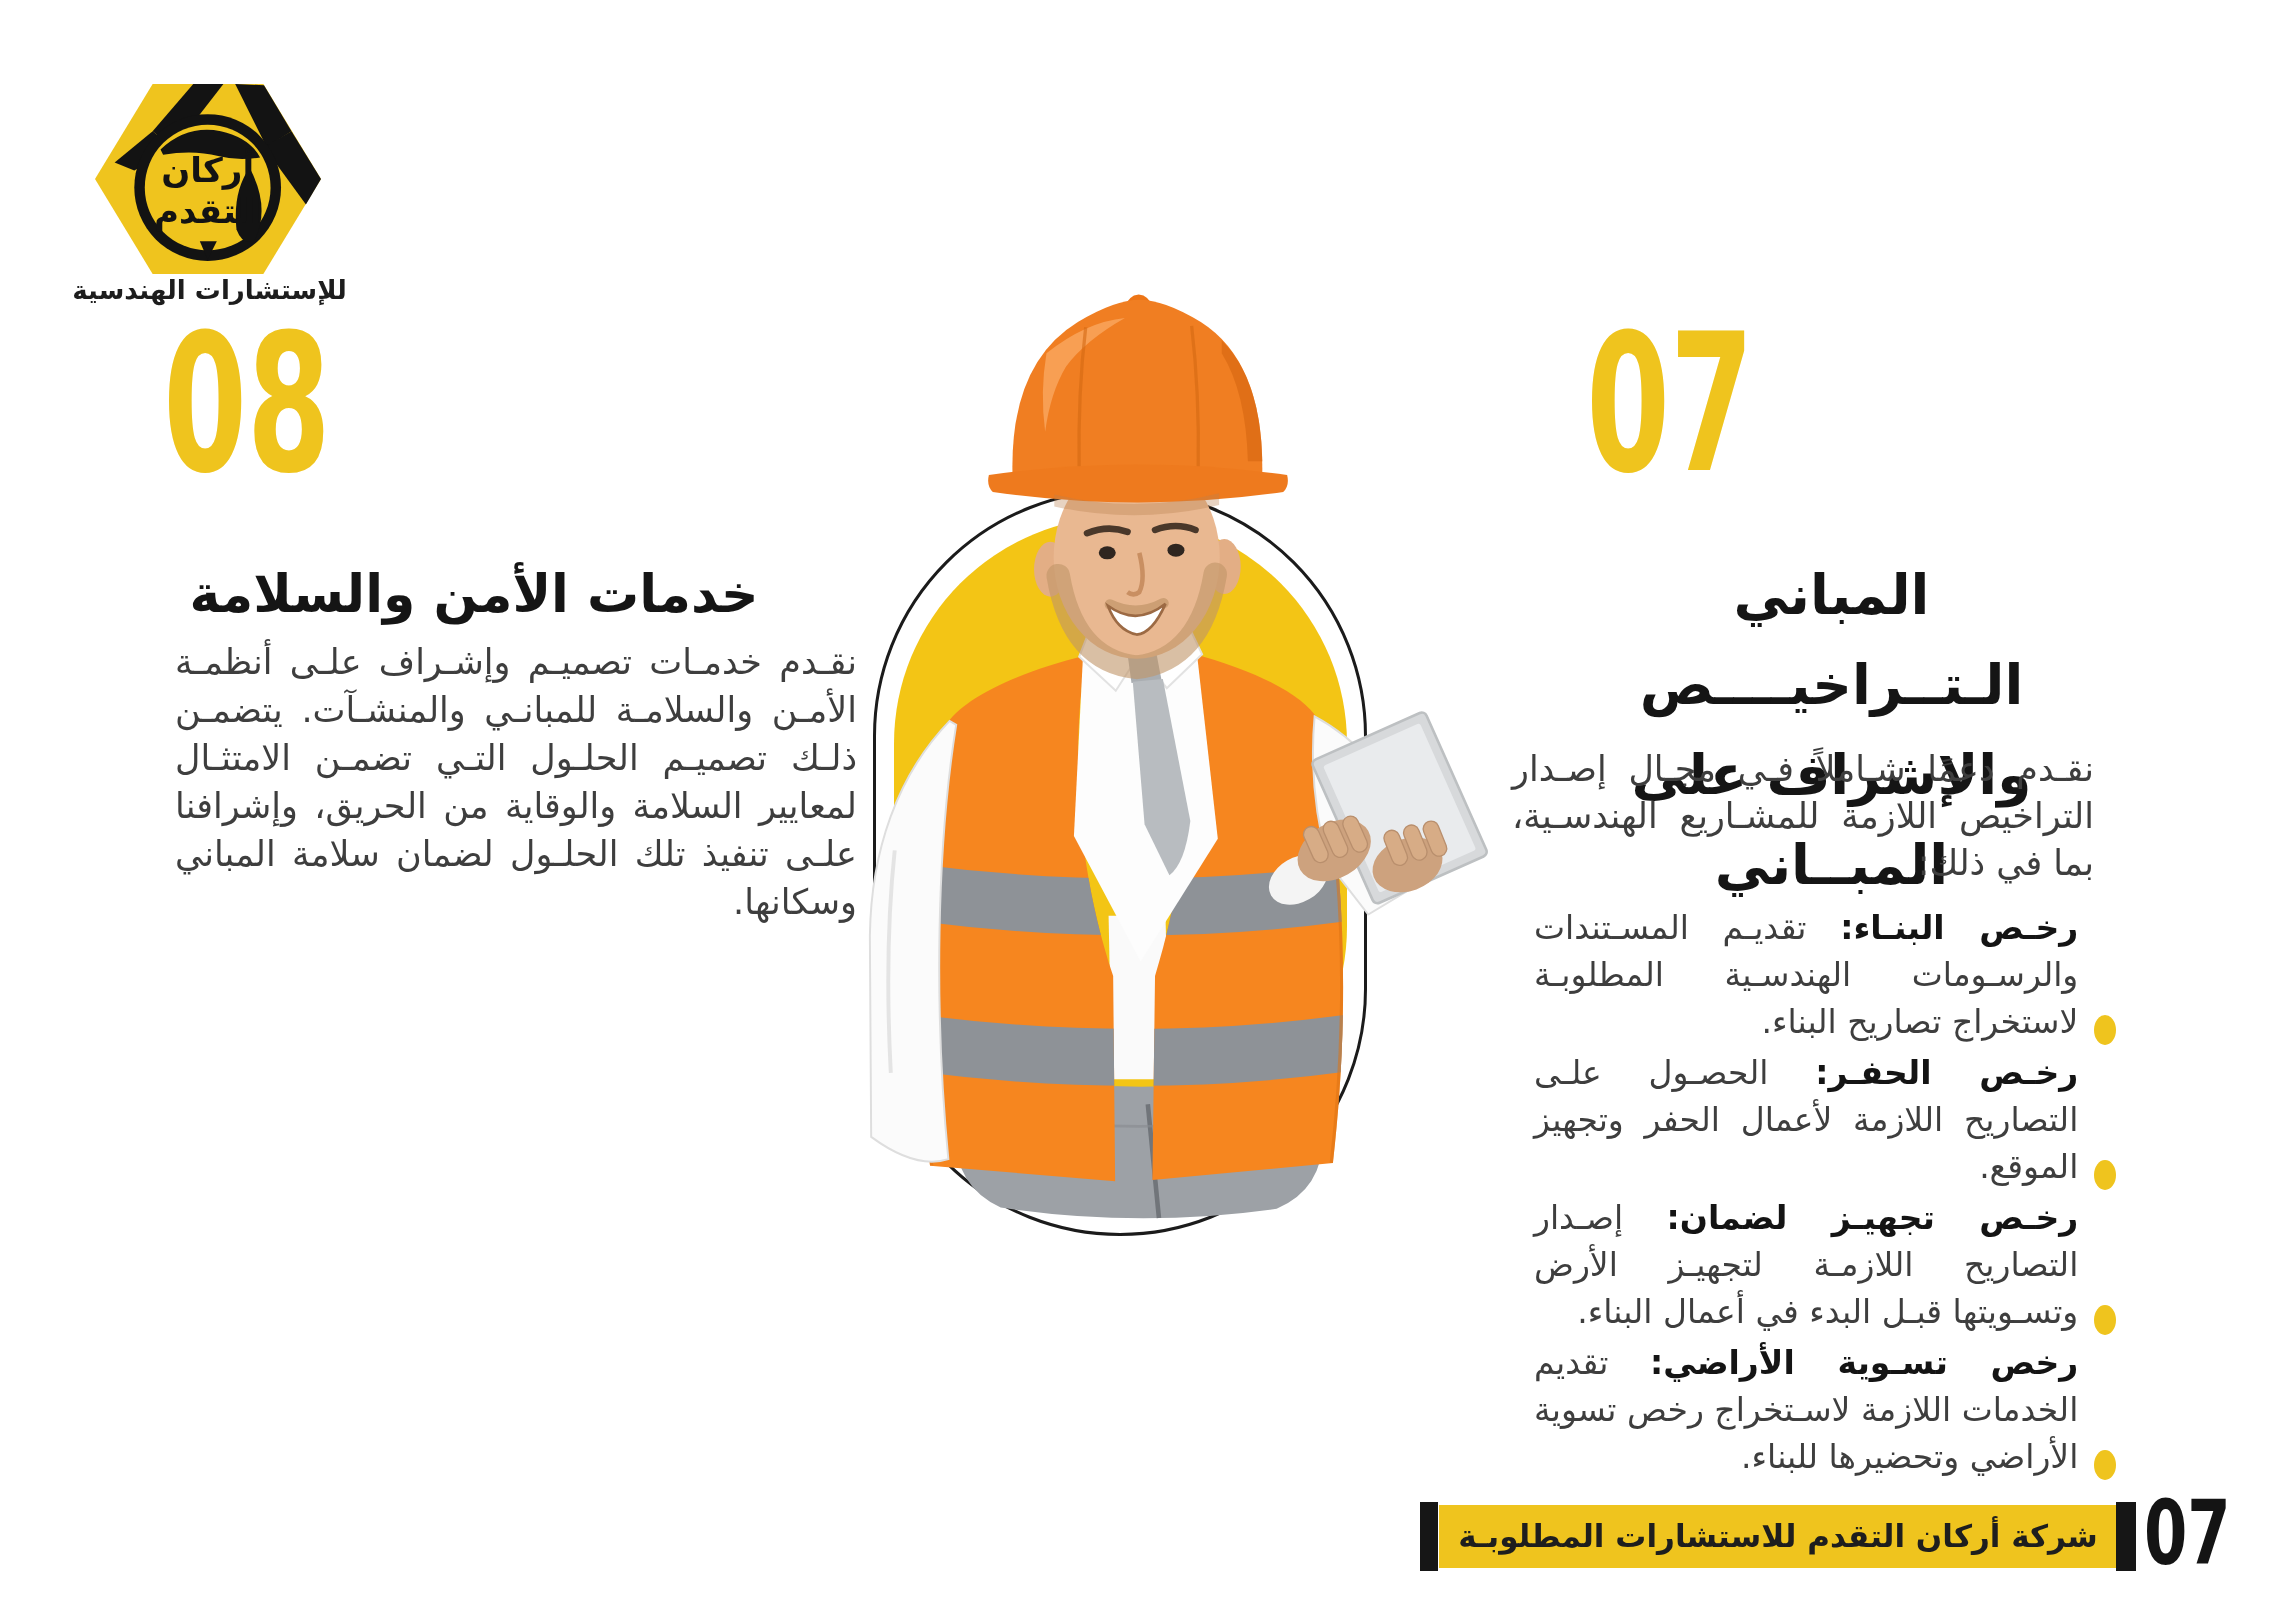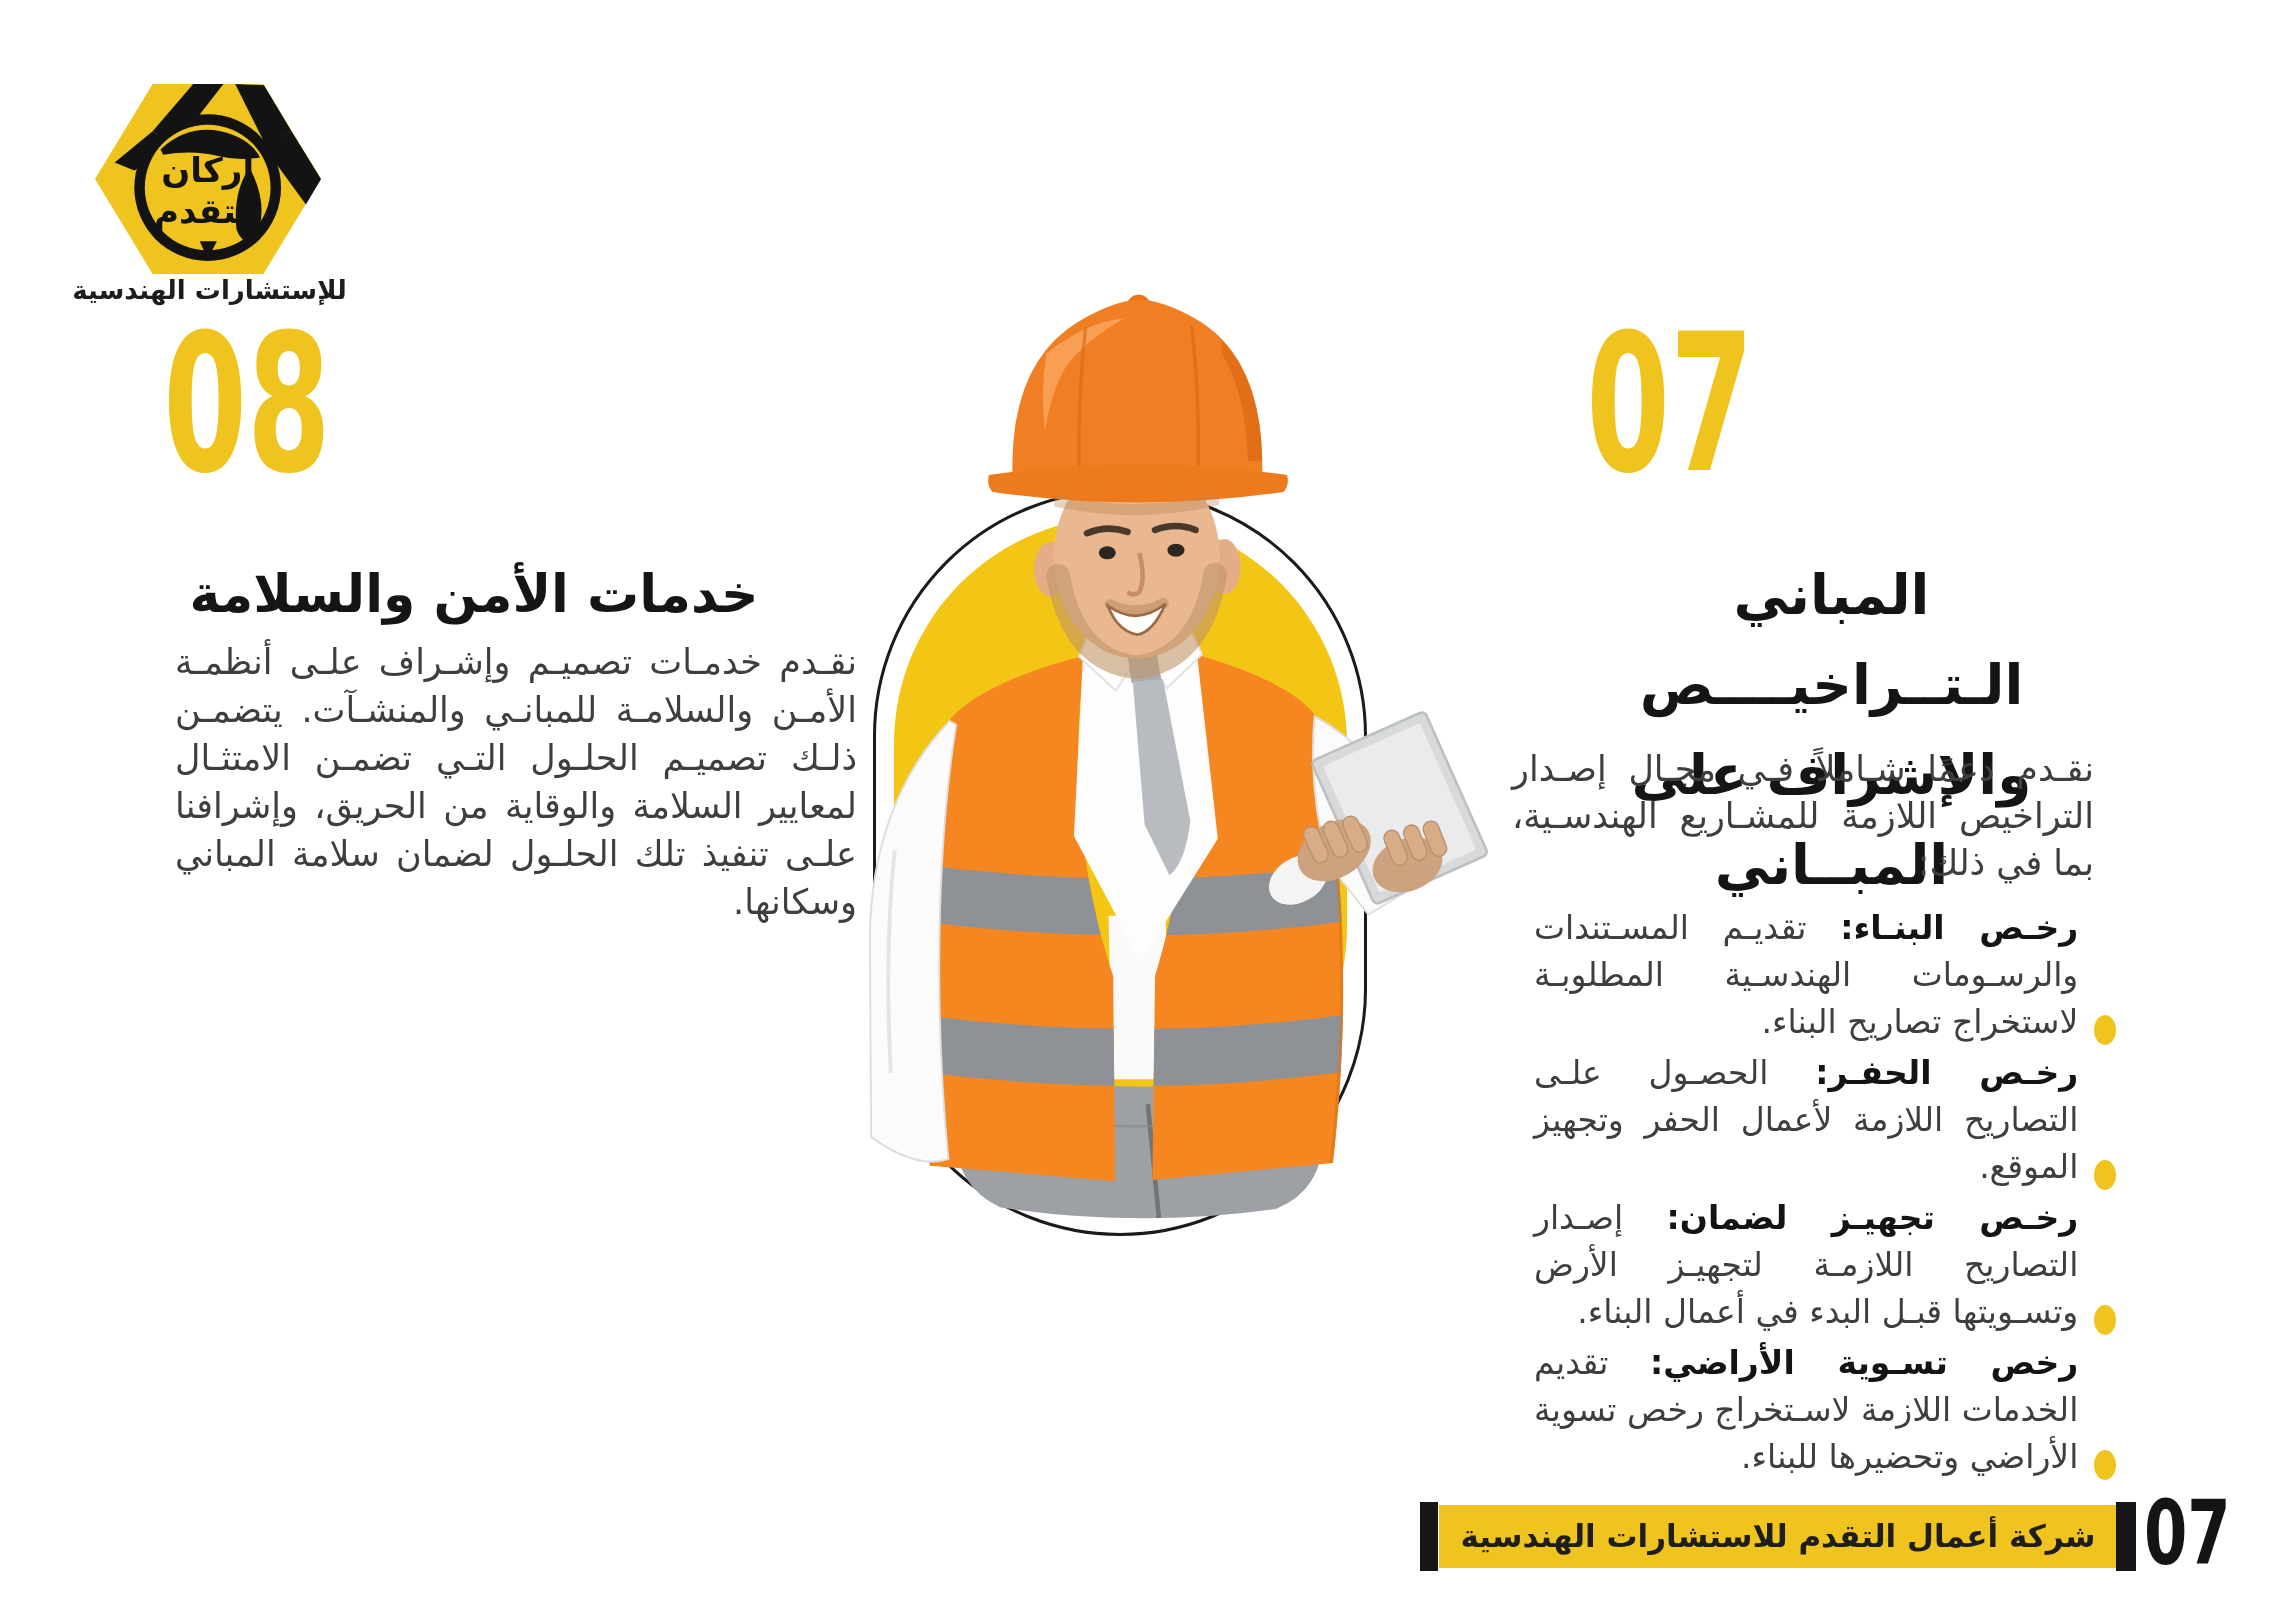--- a/index.html
+++ b/index.html
@@ -176,18 +176,18 @@
       <span class="bullet-dot"></span>
       <span class="bullet-text"><span class="lead">رخـص تجهيـز لضمان:</span> <span>إصـدار التصاريح اللازمـة لتجهيـز الأرض وتسـويتها قبـل البدء في أعمال البناء.</span></span>
     </div>
     <div class="bullet">
       <span class="bullet-dot"></span>
       <span class="bullet-text"><span class="lead">رخص تسـوية الأراضي:</span> <span>تقديم الخدمات اللازمة لاسـتخراج رخص تسوية الأراضي وتحضيرها للبناء.</span></span>
     </div>
   </div>
 
   <div class="abs footer-cap footer-capL"></div>
-  <div class="abs footer-bar">شركة أعمال التقدم للاستشارات الهندسية</div>
+  <div class="abs footer-bar">شركة أركان التقدم للاستشارات المطلوبـة</div>
   <div class="abs footer-cap footer-capR"></div>
   <div class="abs footer-num"><span class="squeeze">07</span></div>
 
 </div>
 
 
 </body></html>

